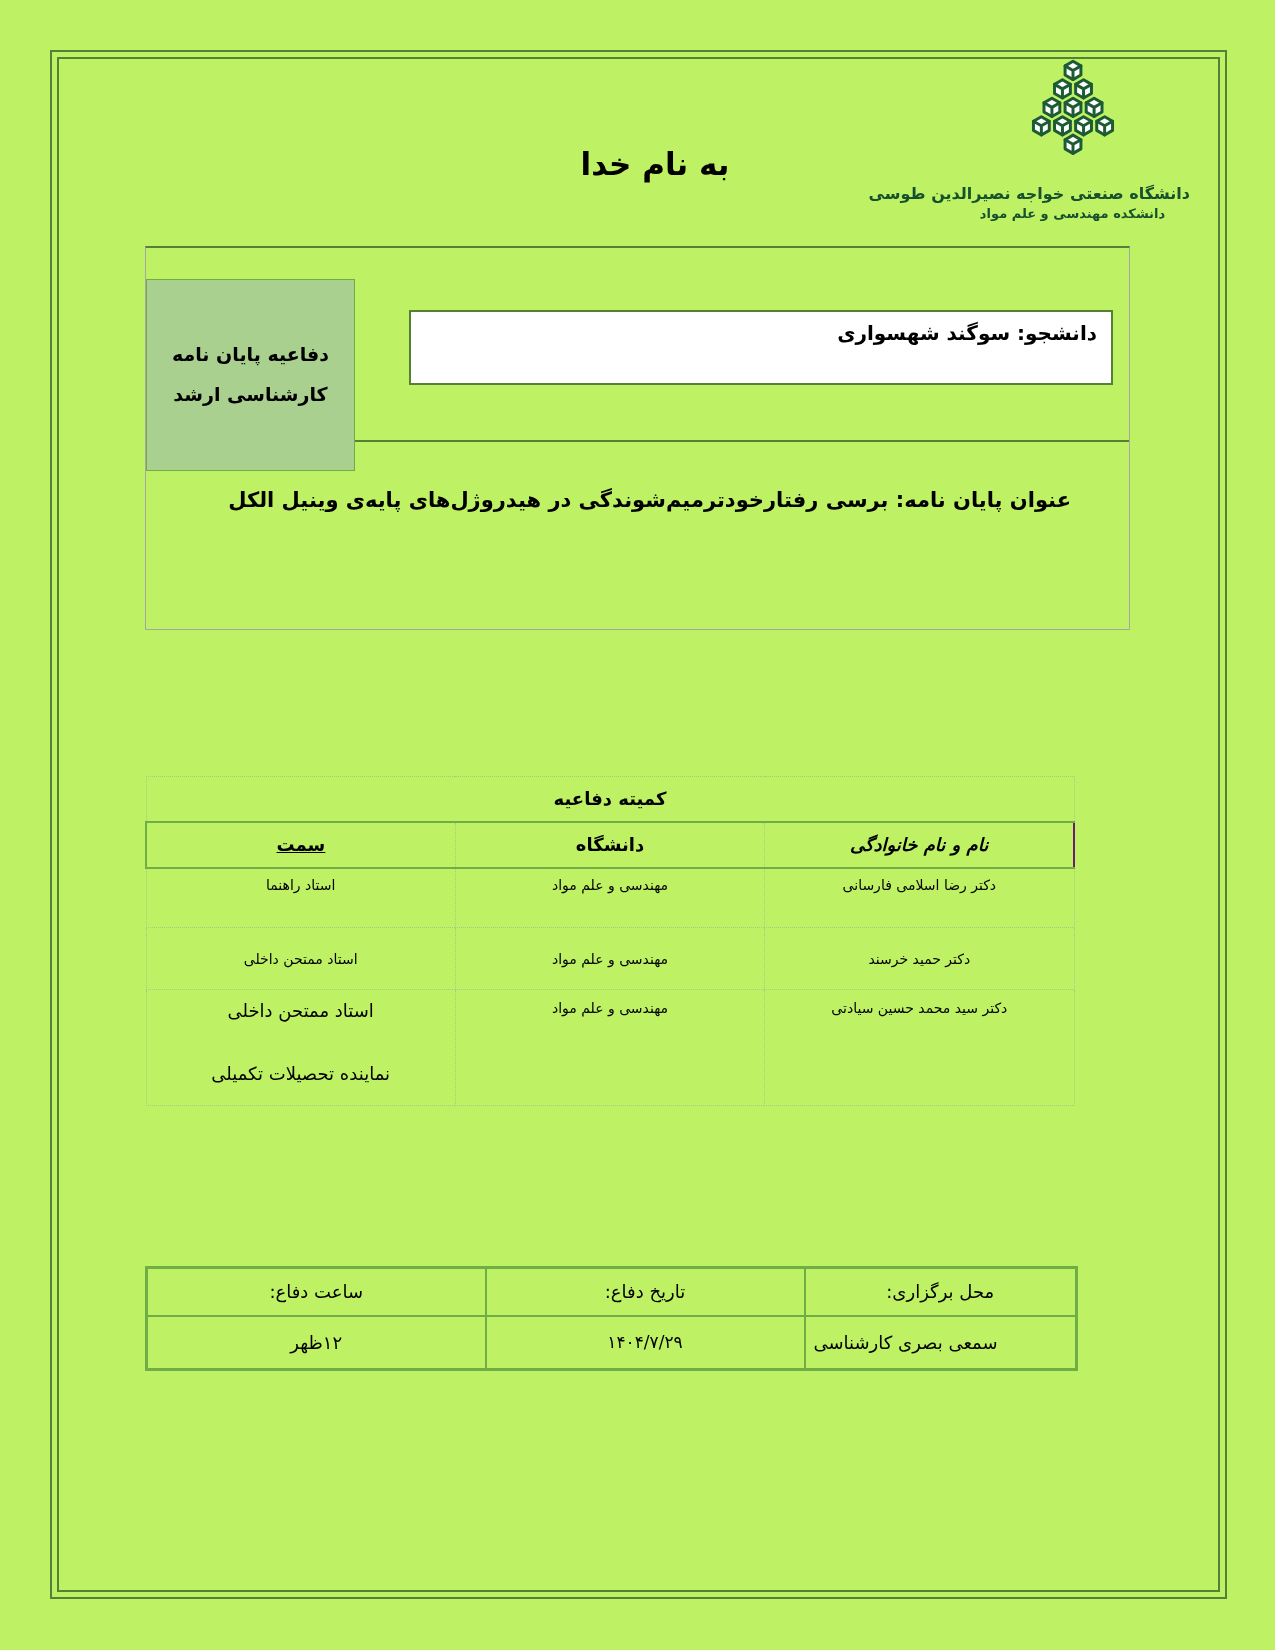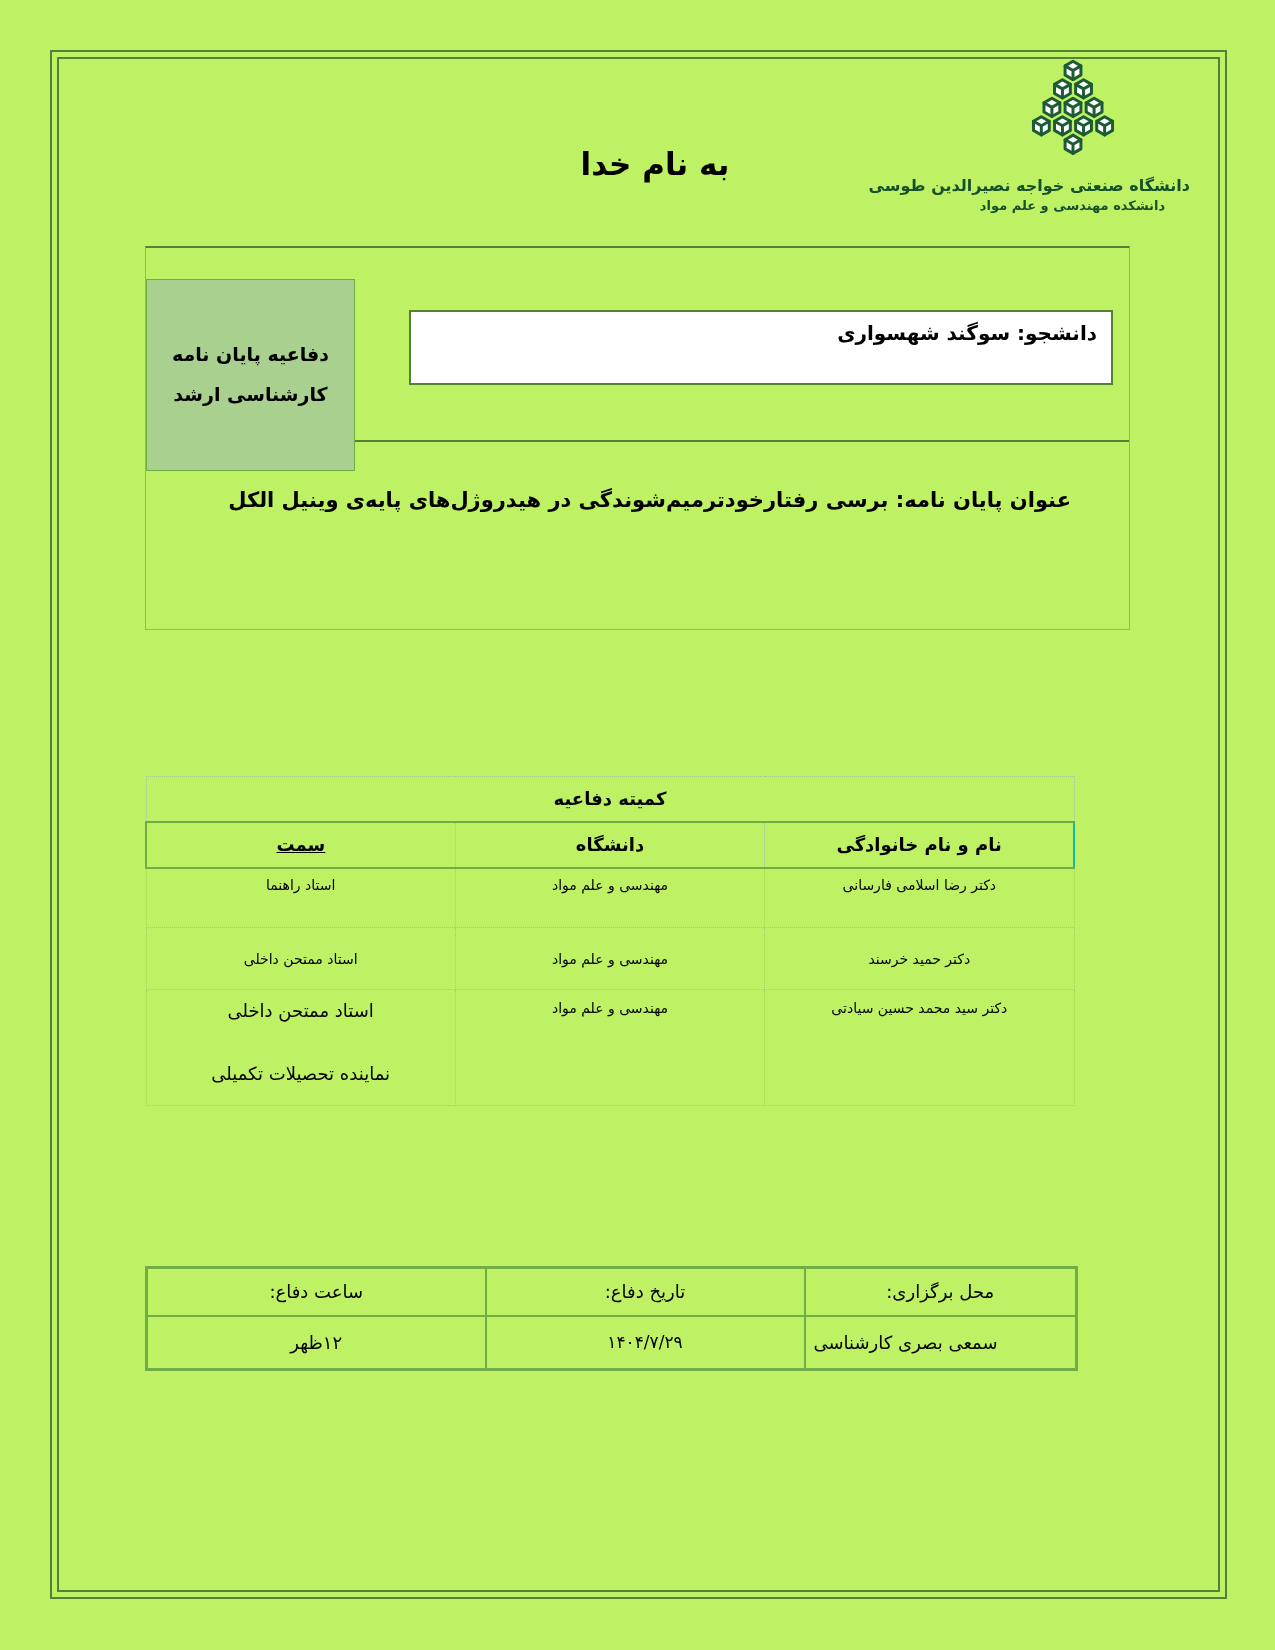--- a/index.html
+++ b/index.html
@@ -10,21 +10,21 @@
   #frame{position:absolute;left:50px;top:50px;width:1173px;height:1545px;border:2px solid #538135;}
   #frame-inner{position:absolute;left:5px;top:5px;right:5px;bottom:5px;border:2px solid #538135;}
 
   
   #bismillah{position:absolute;left:455px;top:146px;width:400px;text-align:center;
     font-size:31px;font-weight:bold;color:#000;direction:rtl;}
 
   
   #logo-block{position:absolute;left:955px;top:56px;width:235px;text-align:center;direction:rtl;}
   #logo-block svg{display:block;margin:0 auto;}
-  .calli-1{font-size:16px;font-weight:bold;color:#17502d;margin-top:12px;white-space:nowrap;text-align:center;}
+  .calli-1{font-size:16px;font-weight:bold;color:#17502d;margin-top:20px;white-space:nowrap;text-align:center;}
   .calli-2{font-size:13px;font-weight:bold;color:#17502d;margin-top:3px;}
 
   
   #upper-block{position:absolute;left:145px;top:246px;width:985px;height:384px;box-sizing:border-box;
     border-top:2px solid #538135;border-left:1px solid #a6a6a6;border-right:1px solid #a6a6a6;border-bottom:1px solid #a6a6a6;}
   #upper-row1{position:absolute;top:0;left:0;right:0;height:192px;border-bottom:2px solid #538135;}
   #defense-badge{position:absolute;left:0;top:0;width:209px;height:100%;box-sizing:border-box;
     background:#a9d08e;border:1px solid #70ad47;display:flex;flex-direction:column;justify-content:center;
     align-items:center;text-align:center;direction:rtl;font-weight:bold;font-size:19px;line-height:2.1;color:#000;margin-top:31px;}
   #student-box{position:absolute;top:62px;right:16px;width:704px;height:75px;box-sizing:border-box;
@@ -33,21 +33,21 @@
   #upper-row2{position:absolute;top:194px;left:0;right:0;bottom:0;direction:rtl;text-align:right;
     padding:46px 58px 0 20px;font-weight:bold;font-size:21px;color:#000;}
 
   
   #committee{position:absolute;left:145px;top:776px;}
   table.cmt{border-collapse:collapse;table-layout:fixed;width:930px;direction:rtl;}
   table.cmt td,table.cmt th{box-sizing:border-box;color:#000;}
   .cmt-title{border:2px solid #70ad47;height:45px;text-align:center;font-weight:bold;font-size:18px;}
   .cmt th{height:46px;text-align:center;font-weight:bold;font-size:18px;
     border:1px dotted #a3cc88;border-top:2px solid #70ad47;border-bottom:2px solid #70ad47;}
-  .cmt th:first-child{border-right:2px solid #14b8a6;}
+  .cmt th:first-child{border-right:2px solid #701a75;font-style:italic;}
   .cmt th:last-child{border-left:2px solid #70ad47;text-decoration:underline;}
   .cmt td{border:1px dotted #a3cc88;text-align:center;}
   .row1 td{height:60px;vertical-align:top;padding-top:8px;font-size:14px;}
   .row2 td{height:62px;vertical-align:middle;font-size:14px;}
   .row3 td{height:116px;vertical-align:top;padding-top:10px;font-size:14px;}
   .name-cell{font-size:15px;}
   .role-big{font-size:18px;}
   .role-secondary{margin-top:42px;font-size:18px;}
 
   

